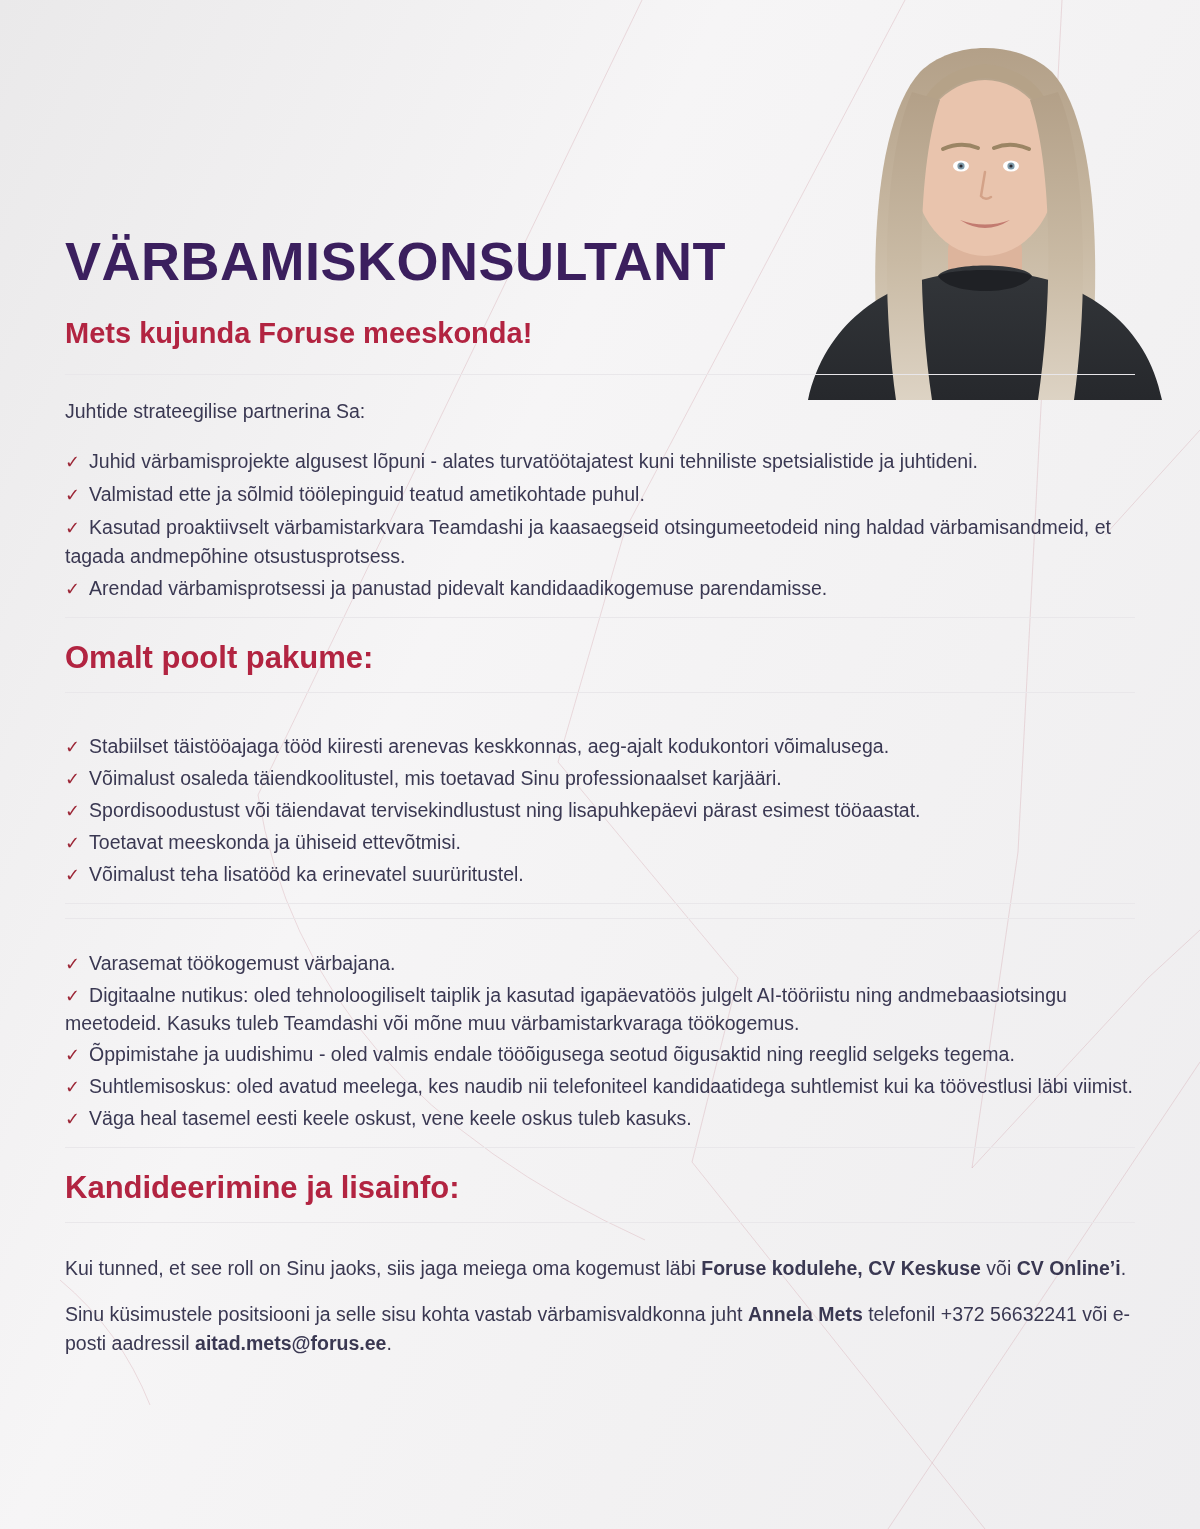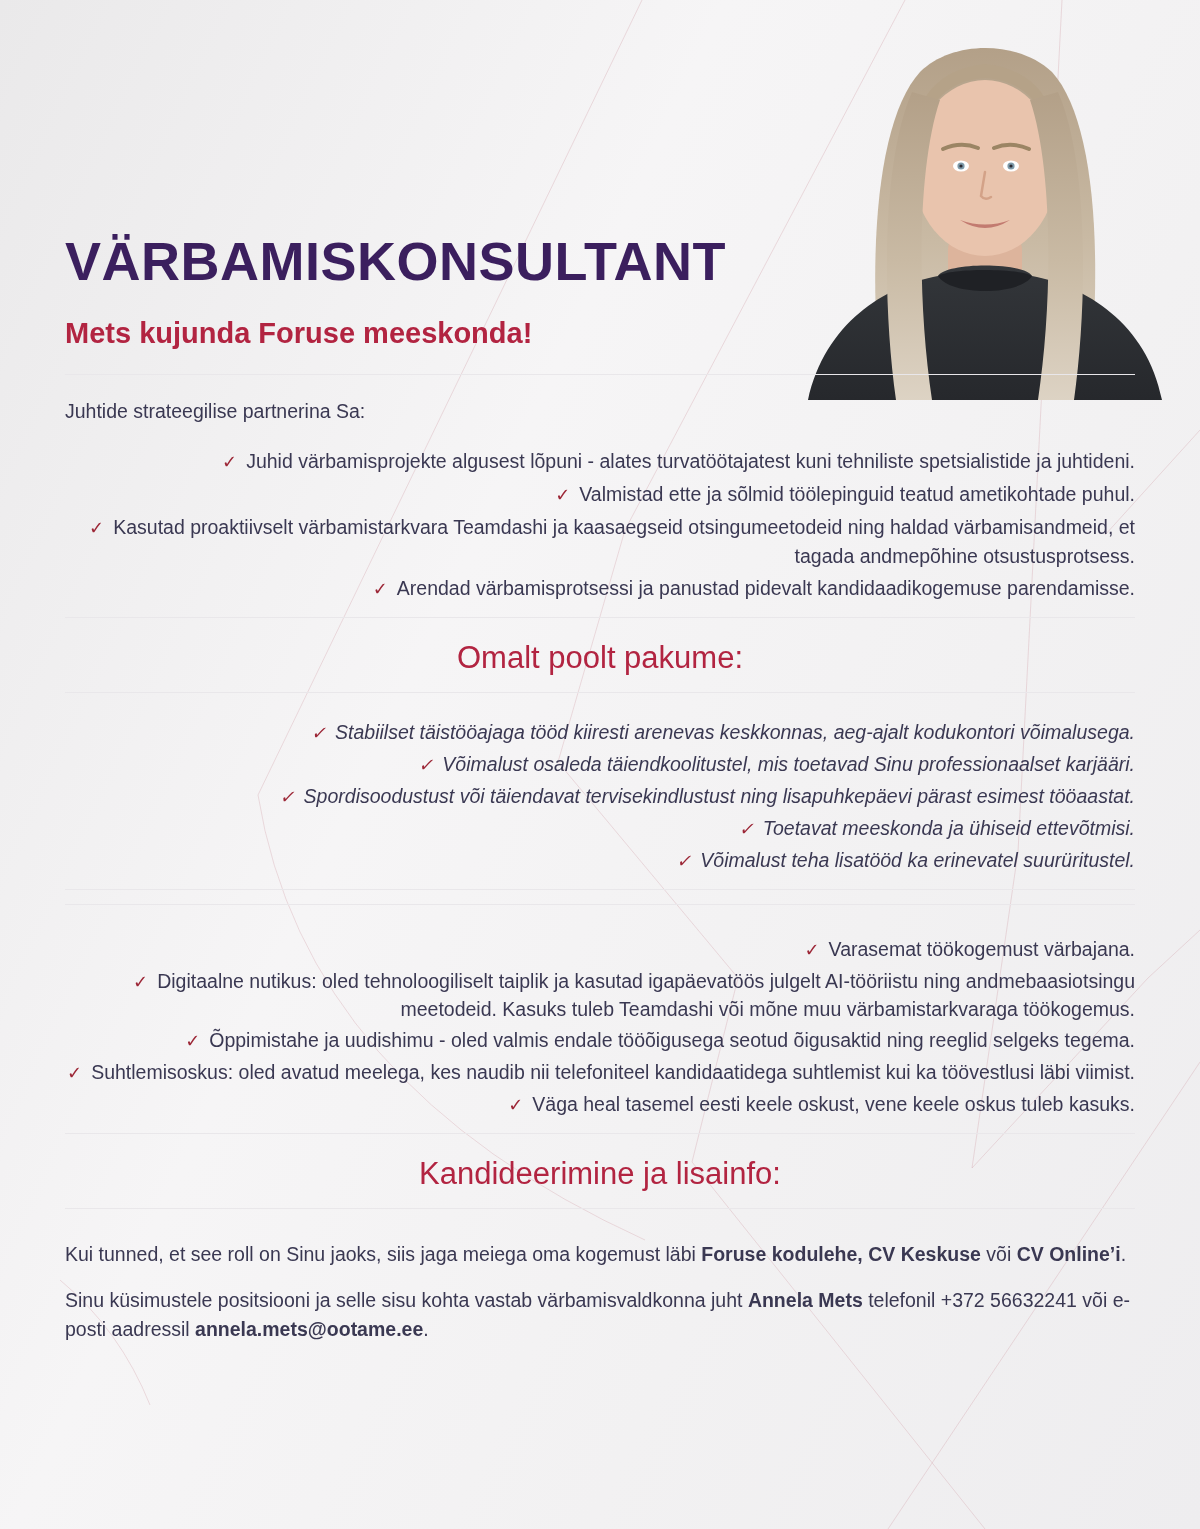--- a/index.html
+++ b/index.html
@@ -14,26 +14,26 @@
   .content{position:relative;padding:0 65px;}
   .title{
     margin:0;padding-top:231px;font-size:54px;line-height:60px;font-weight:700;
     letter-spacing:.5px;color:var(--title_purple,#3b1f5e);
   }
   .subtitle{margin:25px 0 0;font-size:29px;line-height:34px;font-weight:700;color:var(--heading_red,#b22441);}
   .intro{margin:54px 0 0;font-size:21px;line-height:32px;max-width:1075px;}
   .divider{border:none;border-top:1px solid var(--divider,#e9e7ea);margin:14px 0 0;}
   .divider--after-intro{margin-top:24px;}
   .lead{margin:22px 0 0;font-size:19.5px;line-height:28px;}
-  .bullets{margin:22px 0 0;font-size:19.5px;line-height:28px;max-width:1075px;text-align:right;}
-  .bullets--offer{margin-top:26px;line-height:27px;font-style:italic;}
+  .bullets{margin:22px 0 0;font-size:19.5px;line-height:28px;max-width:1075px;}
+  .bullets--offer{margin-top:40px;line-height:27px;}
   .bullets--expect{margin-top:31px;line-height:27px;}
   .bullet{margin:0 0 4px;}
   .check{color:var(--check_red,#9c2636);margin-right:9px;font-size:18px;}
-  .section-heading{margin:20px 6px 0;font-size:31px;line-height:40px;font-weight:400;color:var(--heading_red,#b22441);text-align:center;}
+  .section-heading{margin:20px 0 0;font-size:31px;line-height:40px;font-weight:700;color:var(--heading_red,#b22441);}
   .footer-p{margin:31px 0 0;font-size:19.5px;line-height:29px;max-width:1080px;}
   .footer-p--contact{margin-top:17px;}
   .b{font-weight:700;}
 </style>
 </head>
 <body>
 
 <div class="page">
 
   <svg class="bg-lines" viewBox="0 0 1200 1529">
@@ -125,16 +125,16 @@
       <p class="bullet"><span class="check">✓</span><span>Suhtlemisoskus: oled avatud meelega, kes naudib nii telefoniteel kandidaatidega suhtlemist kui ka töövestlusi läbi viimist.</span></p>
       <p class="bullet"><span class="check">✓</span><span>Väga heal tasemel eesti keele oskust, vene keele oskus tuleb kasuks.</span></p>
     </div>
 
     <hr class="divider">
     <h3 class="section-heading">Kandideerimine ja lisainfo:</h3>
     <hr class="divider">
 
     <p class="footer-p"><span>Kui tunned, et see roll on Sinu jaoks, siis jaga meiega oma kogemust läbi </span><span class="b">Foruse kodulehe, CV Keskuse</span><span> või </span><span class="b">CV Online’i</span><span>.</span></p>
 
-    <p class="footer-p footer-p--contact"><span>Sinu küsimustele positsiooni ja selle sisu kohta vastab värbamisvaldkonna juht </span><span class="b">Annela Mets</span><span> telefonil +372 56632241 või e-posti aadressil </span><span class="b">annela.mets@ootame.ee</span><span>.</span></p>
+    <p class="footer-p footer-p--contact"><span>Sinu küsimustele positsiooni ja selle sisu kohta vastab värbamisvaldkonna juht </span><span class="b">Annela Mets</span><span> telefonil +372 56632241 või e-posti aadressil </span><span class="b">aitad.mets@forus.ee</span><span>.</span></p>
 
   </div>
 </div>
 
 </body></html>

